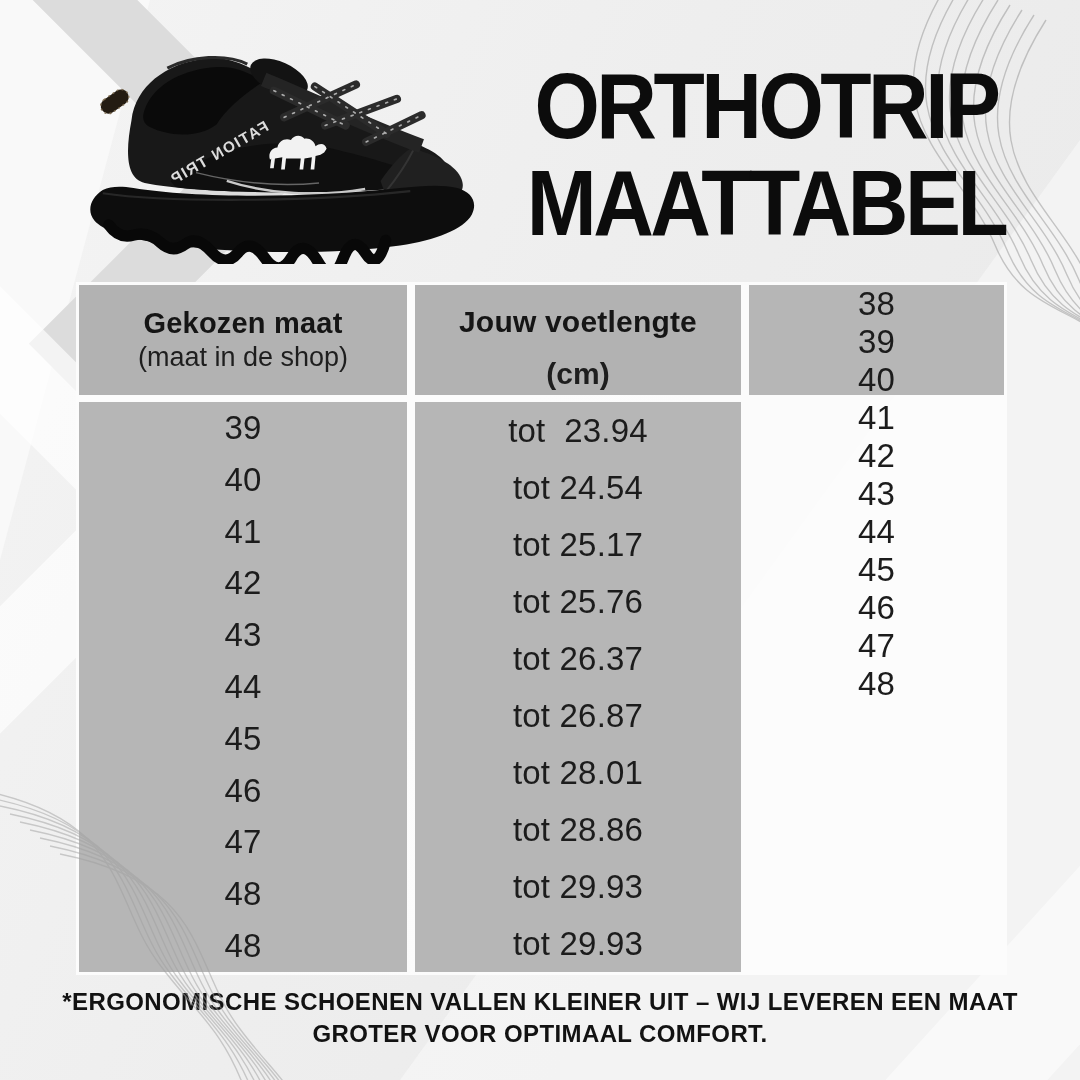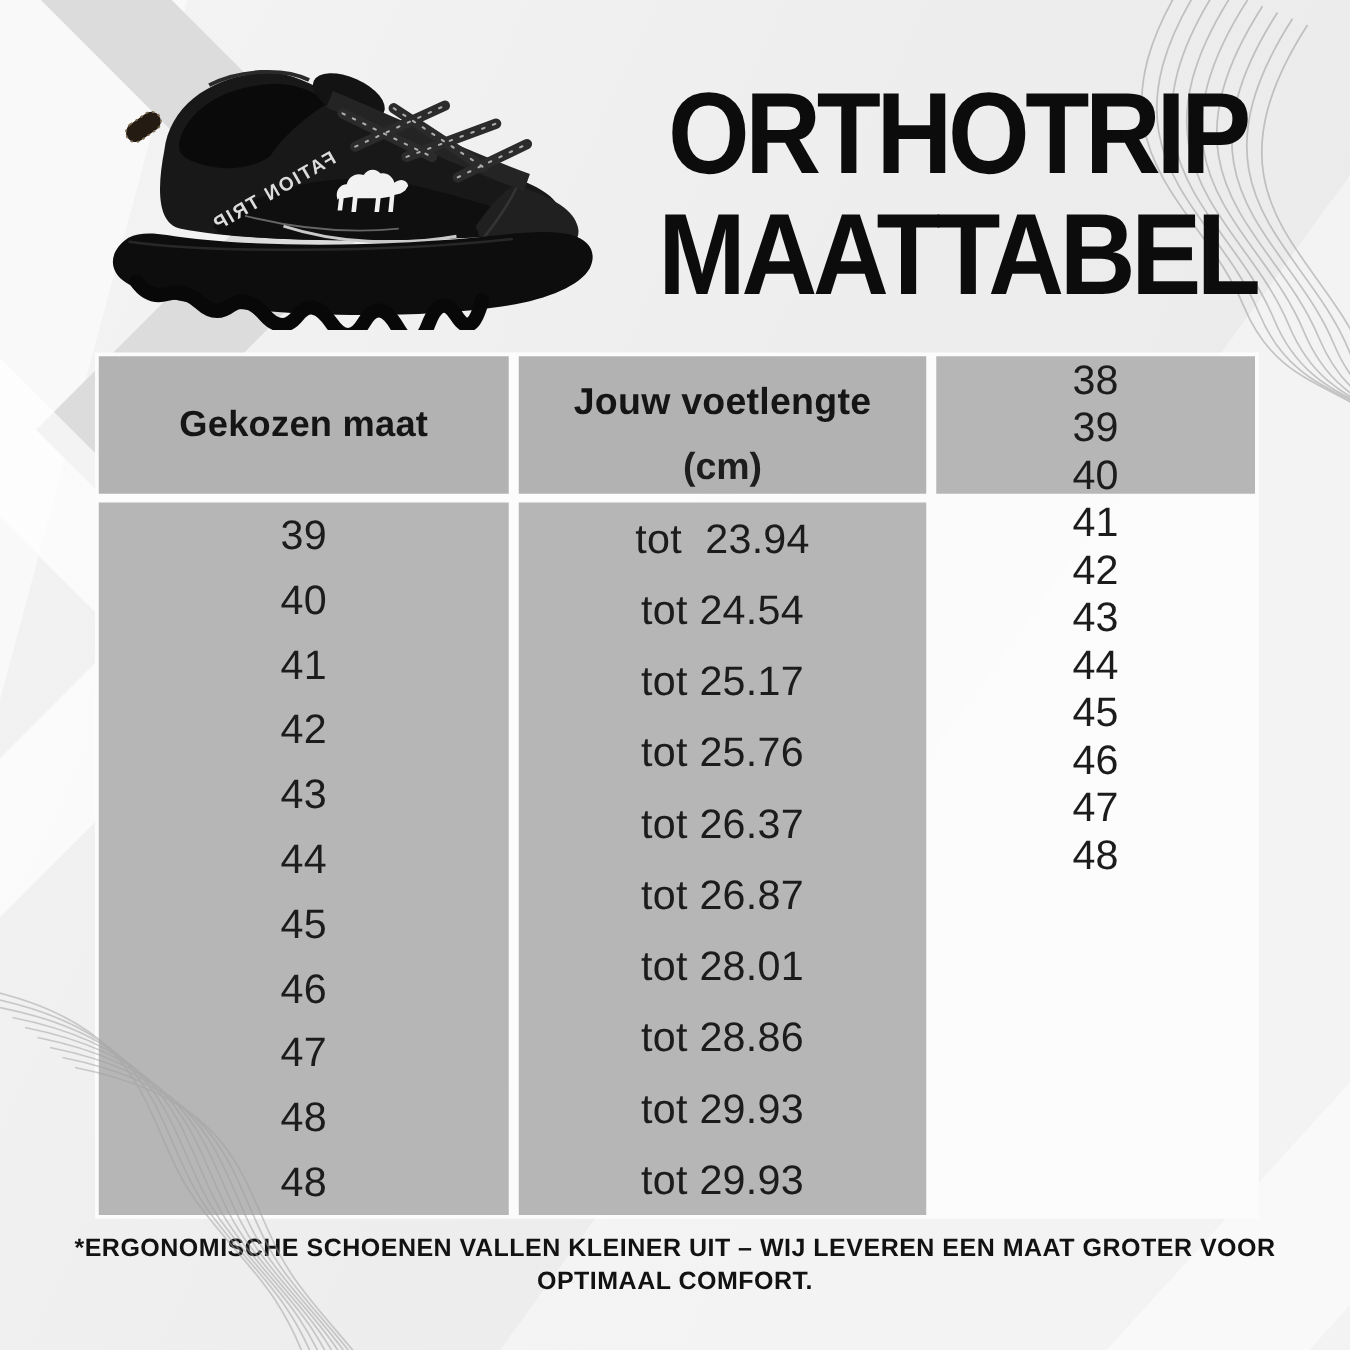--- a/index.html
+++ b/index.html
@@ -47,21 +47,21 @@
   .hcell.c3 .ht,.hcell.c3 .hs{font-weight:700;font-size:30px;margin-top:15px;}
   .bcol{background:var(--body-bg,#b6b6b6);display:flex;flex-direction:column;}
   .cell{
     flex:1;display:flex;align-items:center;justify-content:center;
     font-size:33px;color:#1c1c1c;white-space:pre;letter-spacing:.2px;
   }
 
   
   .footnote{
     position:absolute;left:50px;top:986px;width:980px;z-index:4;
-    text-align:center;font-weight:700;font-size:20px;line-height:1.32;
+    text-align:center;font-weight:700;font-size:24px;line-height:1.32;
     letter-spacing:.4px;color:#121212;
   }
 </style>
 </head>
 <body>
 
 <div class="canvas">
 
   <svg class="layer bg-svg" width="1080" height="1080" viewBox="0 0 1080 1080">
     <polygon points="1080,140 1080,1080 400,1080" fill="#f6f6f6" opacity="0.75"></polygon>
@@ -139,20 +139,21 @@
   </svg>
 
   <h1 class="title" style="margin:0">
     <span class="title-line">ORTHOTRIP</span>
     <span class="title-line">MAATTABEL</span>
   </h1>
 
   <div class="size-table" style="--header-bg: #b2b2b2; --body-bg: #b6b6b6;">
     <div class="hcell c1">
       <div class="ht">Gekozen maat</div>
+      <div class="hs">(maat in de shop)</div>
     </div>
     <div class="hcell c3">
       <div class="ht">Jouw voetlengte</div>
       <div class="hs">(cm)</div>
     </div>
     <div class="bcol">
         <div class="cell">38</div>
         <div class="cell">39</div>
         <div class="cell">40</div>
         <div class="cell">41</div>

